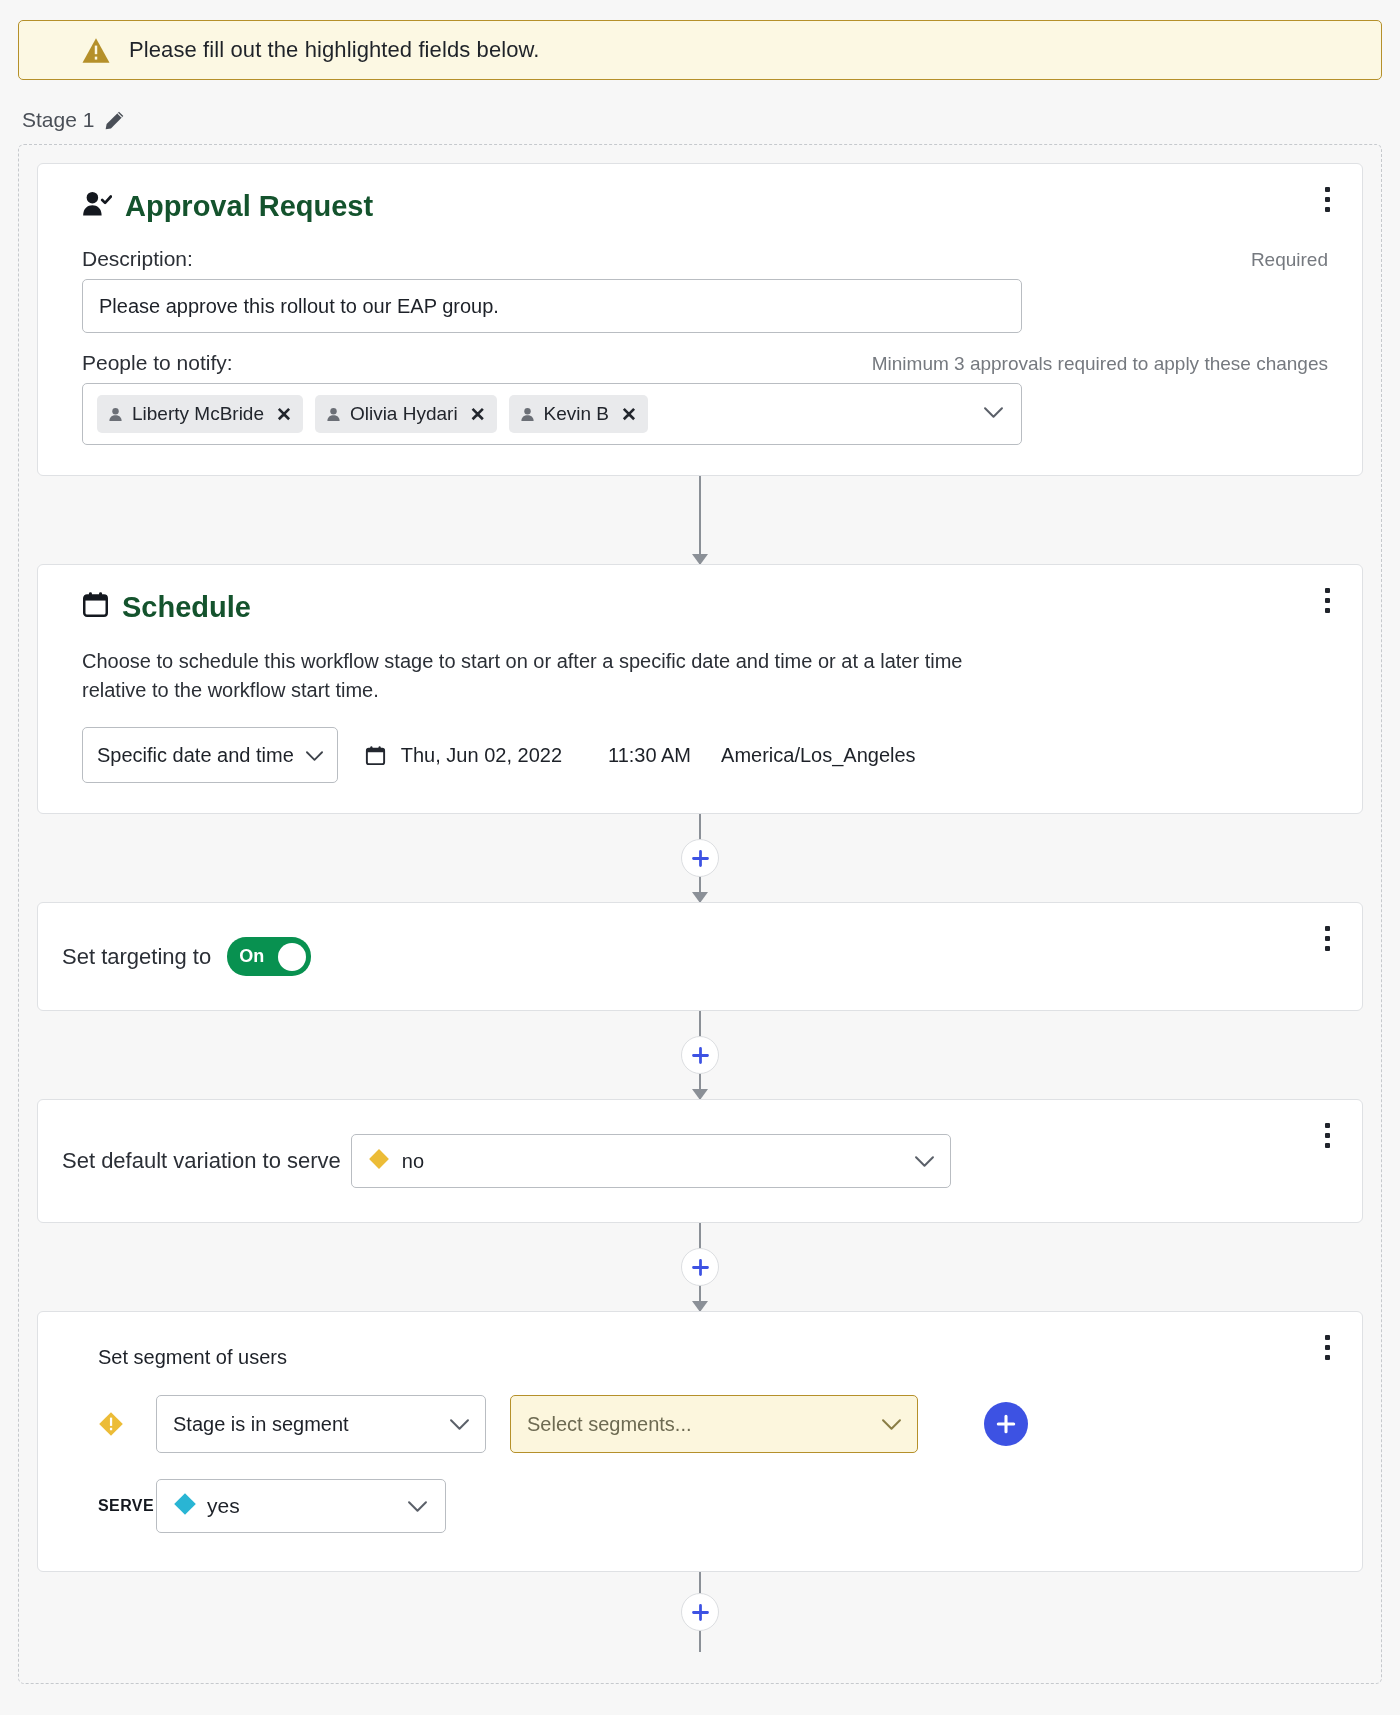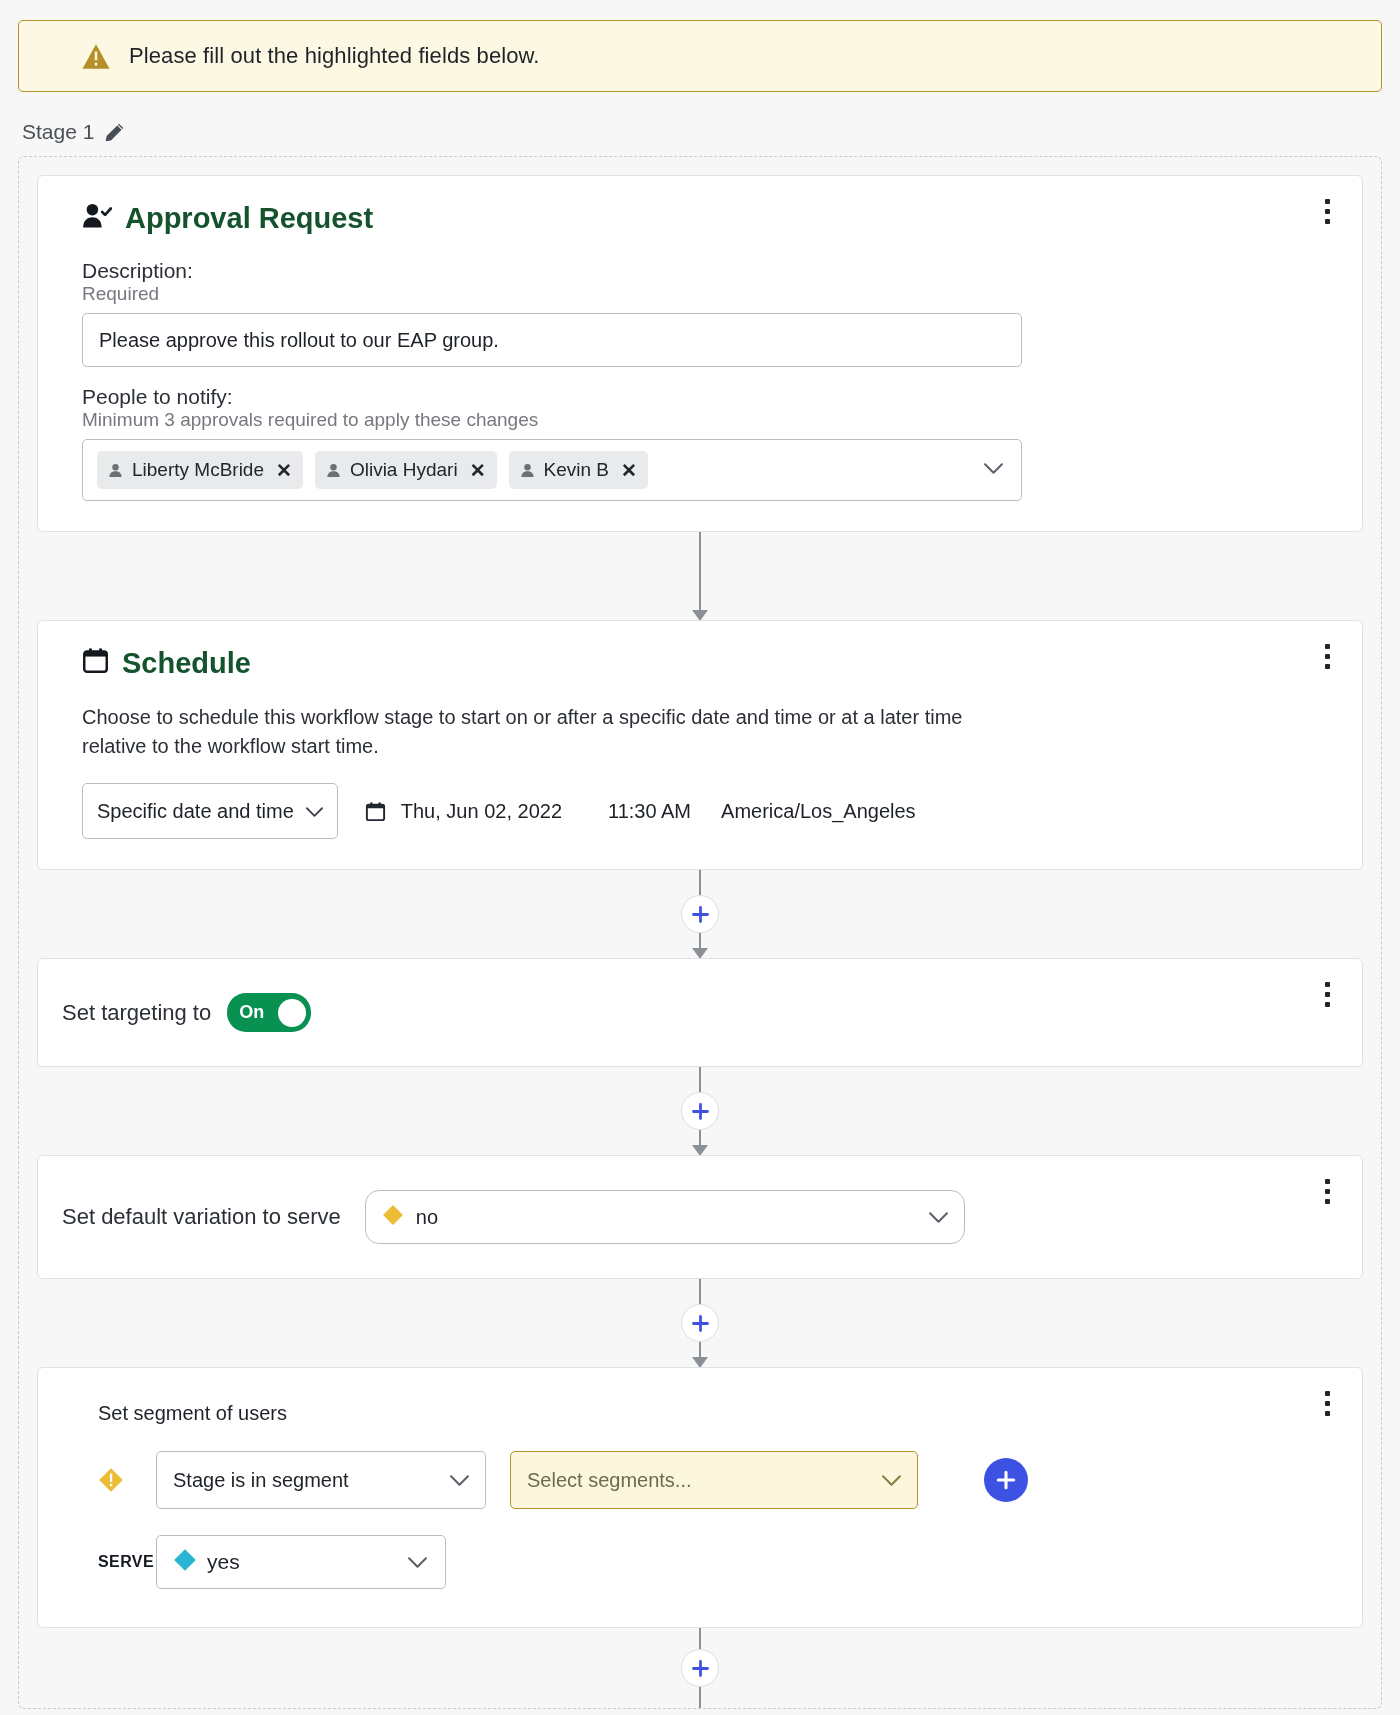--- a/index.html
+++ b/index.html
@@ -10,21 +10,21 @@
     color: #23272f;
   }
   body { width: 1400px; min-height: 1715px; position: relative; }
 
   
   .alert {
     margin: 20px 18px 0 18px;
     background: #fcf8e3;
     border: 1px solid #b5902a;
     border-radius: 5px;
-    height: 72px;
+    height: 60px;
     display: flex;
     align-items: center;
     padding-left: 62px;
   }
   .alert-icon { margin-right: 18px; display: flex; align-items: center; }
   .alert-text { font-size: 22px; color: #1f2329; letter-spacing: .1px; }
 
   
   .stage-header {
     display: flex; align-items: center; gap: 10px;
@@ -62,21 +62,20 @@
   .card-title {
     display: flex; gap: 13px;
     font-size: 29px; font-weight: 700; color: #14532d;
     margin-left: 10px; margin-bottom: 22px;
   }
 
   
   .field-row {
     display: flex; align-items: baseline; justify-content: space-between;
     margin-left: 10px;
-    flex-direction: column;
   }
   .field-label { font-size: 21px; color: #2b2f36; }
   .field-hint  { font-size: 19px; color: #75797f; }
 
   .text-input {
     margin: 8px 0 0 10px;
     width: 940px; height: 54px;
     border: 1px solid #b9bdc2; border-radius: 5px;
     background: #fff; display: flex; align-items: center;
     padding: 0 16px; font-size: 20px; color: #1d2128;
@@ -126,22 +125,22 @@
     display: flex; align-items: center; justify-content: flex-start;
     padding: 0 5px; cursor: pointer; position: relative;
   }
   .toggle span { color: #fff; font-size: 18px; font-weight: 700; margin-left: 7px; }
   .toggle .knob {
     position: absolute; right: 5px; width: 28px; height: 28px;
     background: #fff; border-radius: 50%;
   }
 
   .variation-select {
-    margin-left: 24px; width: 600px; height: 54px;
-    border: 1px solid #b9bdc2; border-radius: 14px; background: #fff;
+    margin-left: 10px; width: 600px; height: 54px;
+    border: 1px solid #b9bdc2; border-radius: 5px; background: #fff;
     display: flex; align-items: center; padding: 0 16px;
     font-size: 20px; color: #1d2128; position: relative; cursor: pointer;
   }
   .variation-select .caret { position: absolute; right: 16px; }
 
   
   .seg-title { font-size: 20px; color: #1d2128; margin-left: 26px; margin-bottom: 26px; }
   .seg-row { display: flex; align-items: center; margin-left: 26px; }
   .warn-slot { width: 58px; display: flex; align-items: center; }
   .seg-select {

